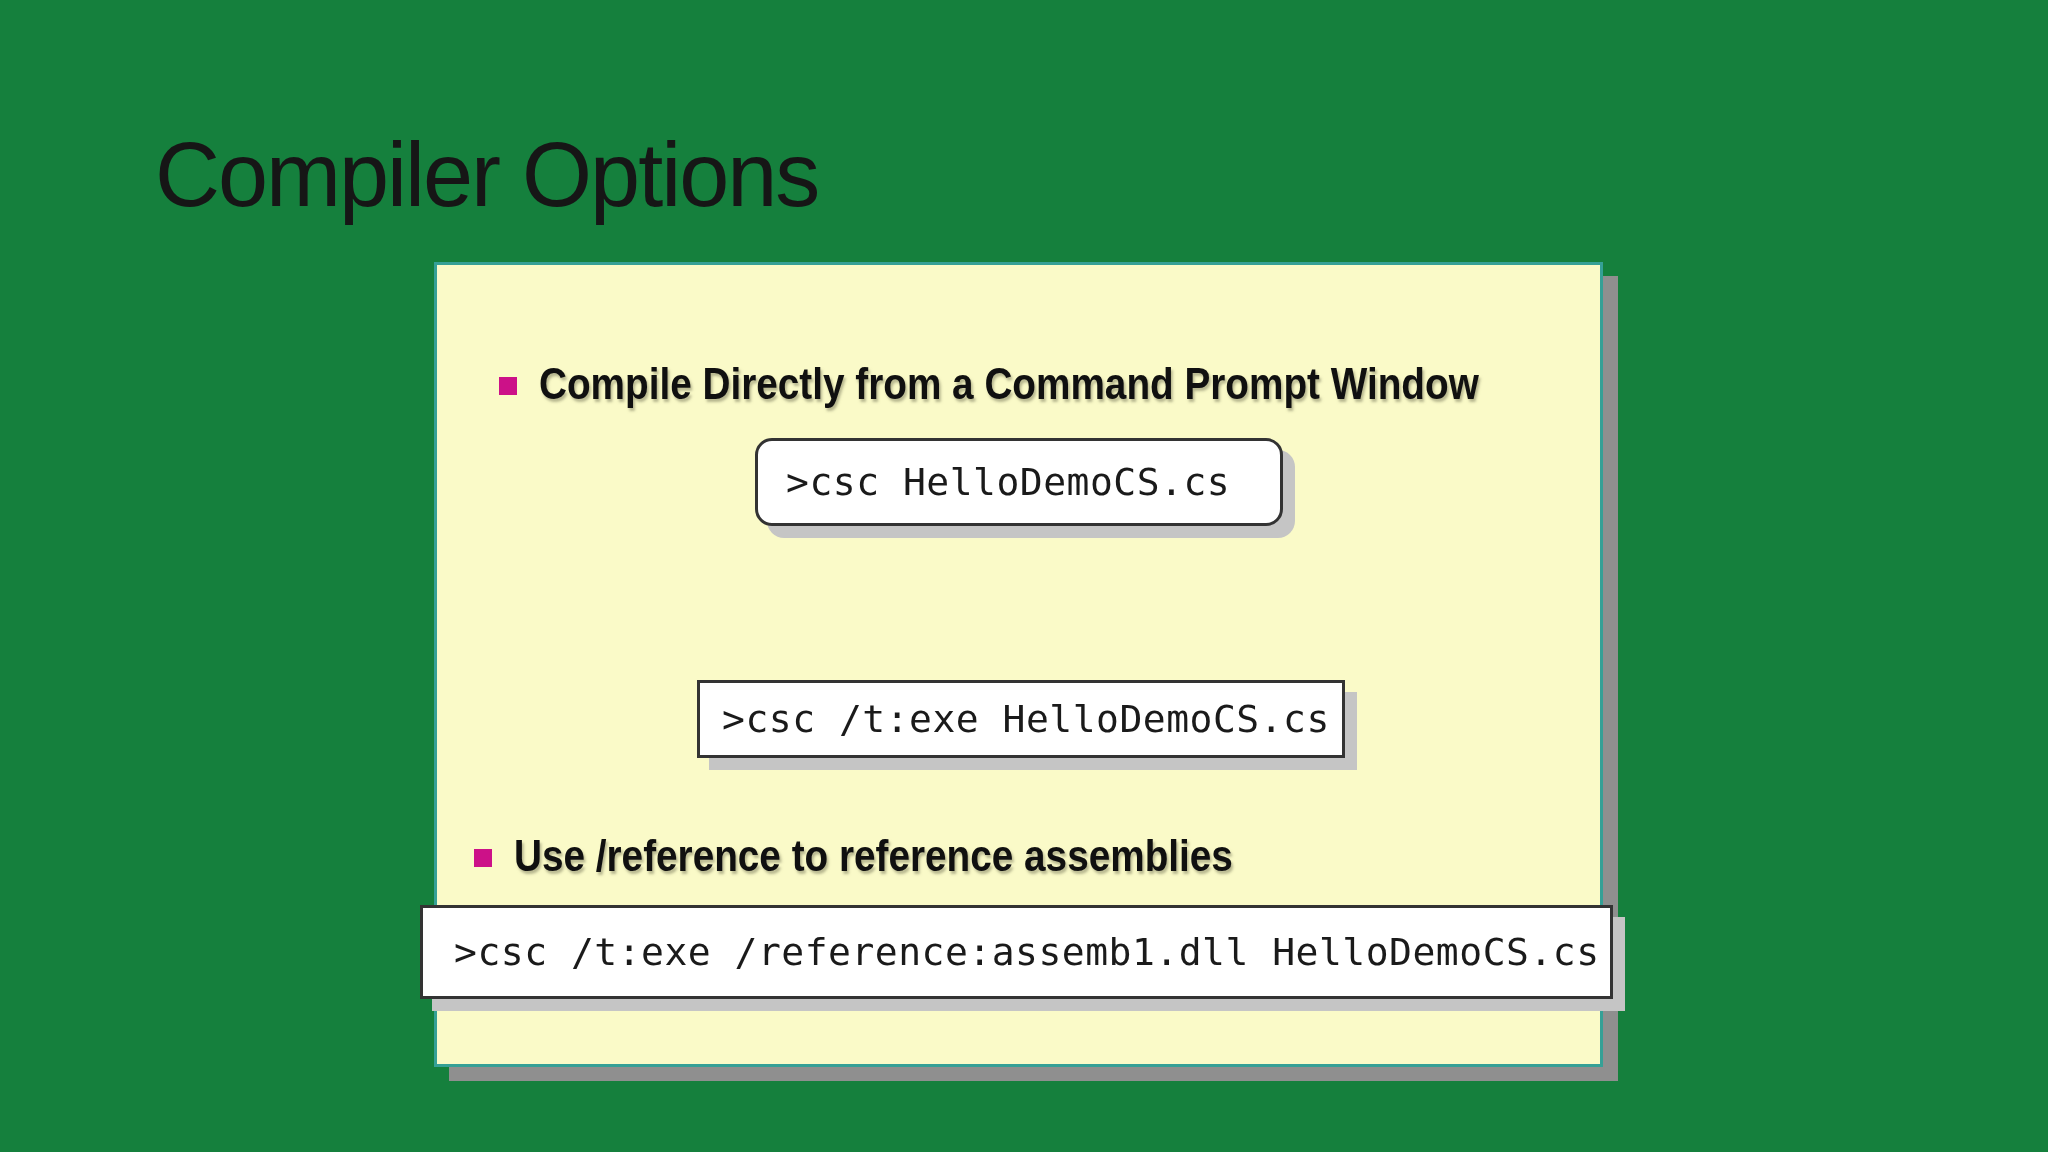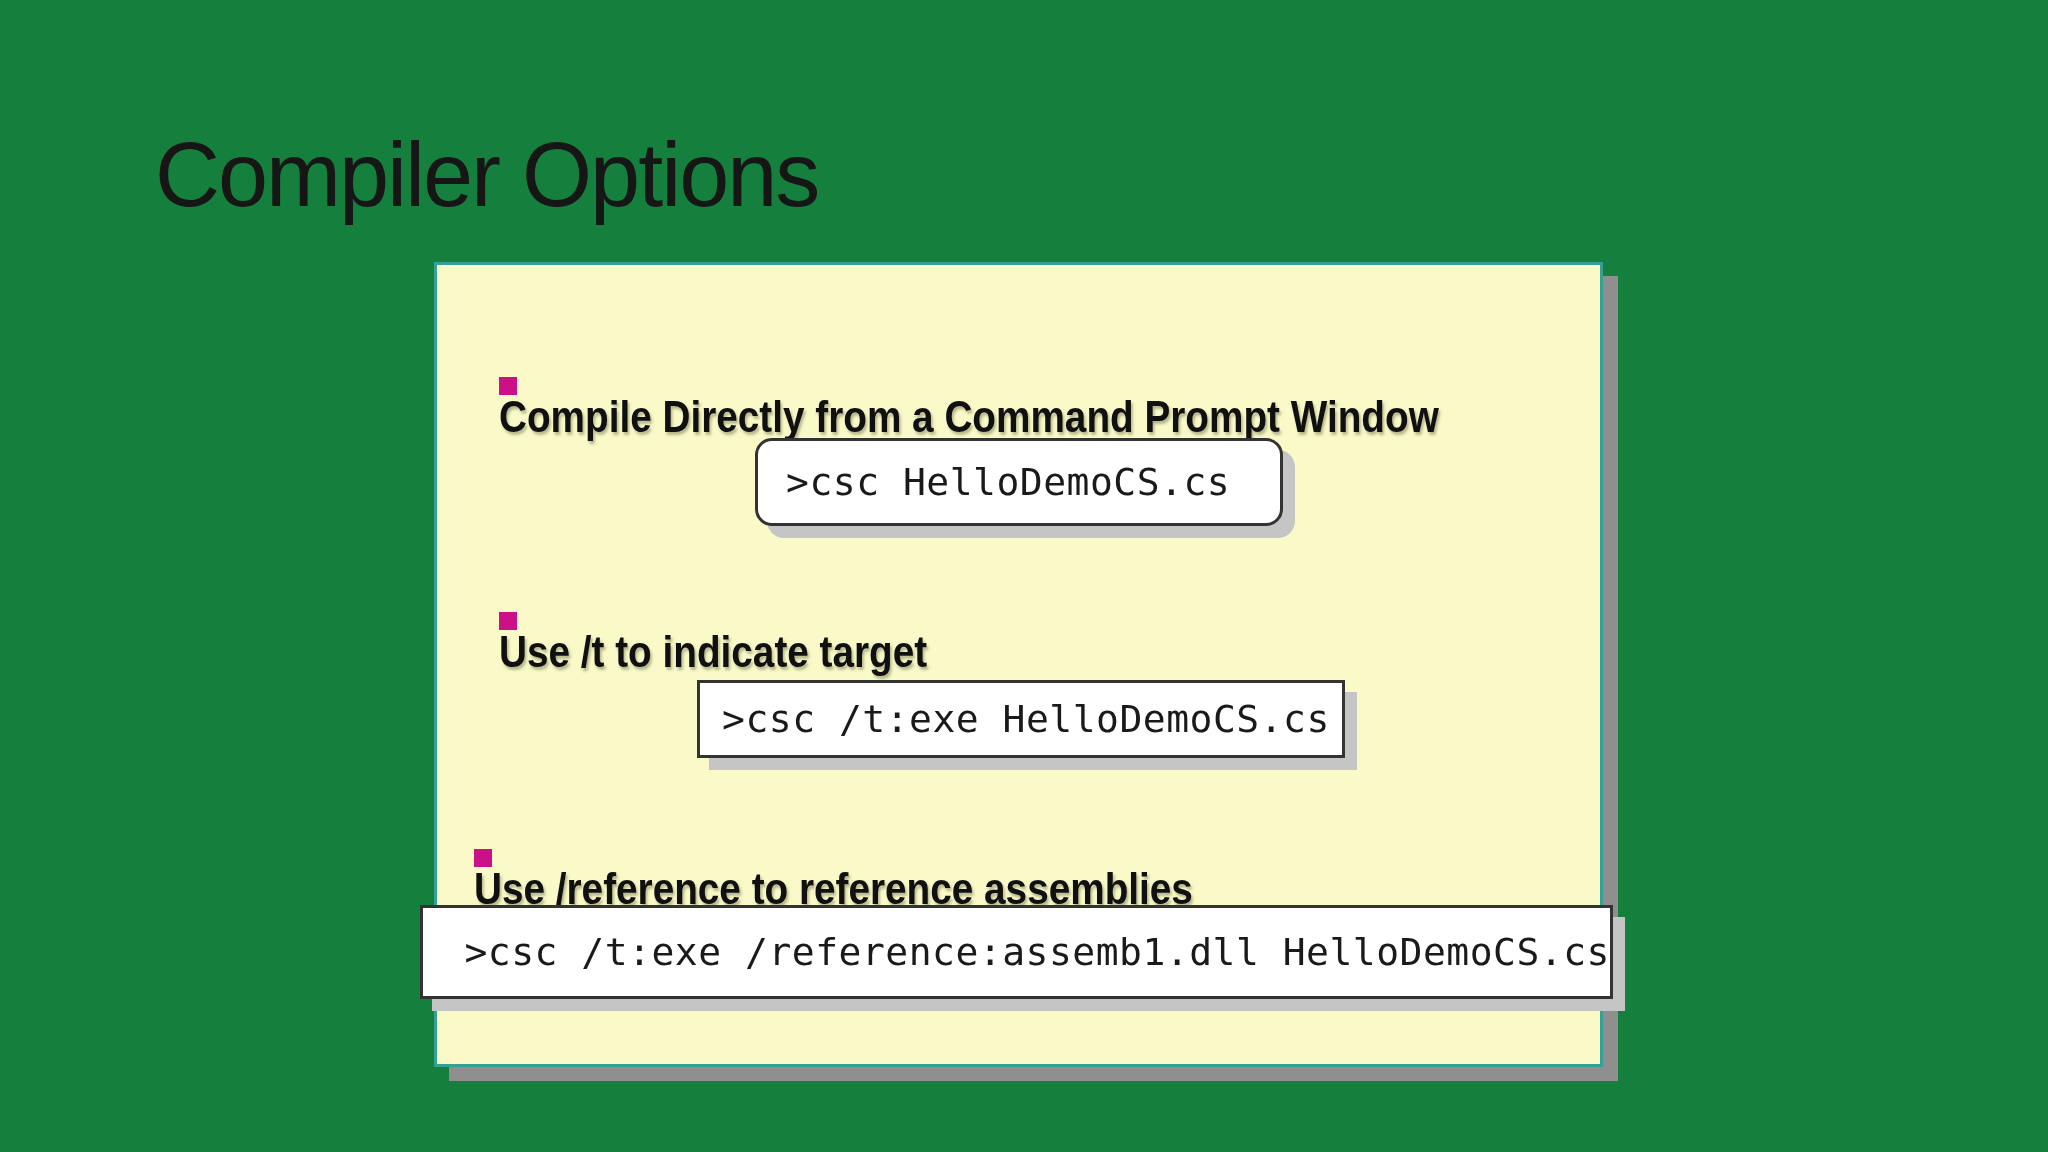--- a/index.html
+++ b/index.html
@@ -28,21 +28,20 @@
     box-sizing:border-box;
     background:var(--panel-bg,#FAFAC8);
     border:3px solid var(--panel-border,#35A096);
     box-shadow:15px 14px 0 var(--panel-shadow,#8F8F8F);
   }
   .bullet-row{
     position:absolute;
     display:flex;
     align-items:flex-start;
     white-space:nowrap;
-    flex-direction:column;
   }
   .bullet-row .sq{
     display:inline-block;
     width:18px;height:18px;
     margin-top:15px;
     margin-right:22px;
     background:var(--bullet,#CC1188);
     flex:0 0 auto;
   }
   .bullet-row .btext{
@@ -68,44 +67,40 @@
     white-space:nowrap;
   }
   .codebox .code{
     font-family:"DejaVu Sans Mono","Liberation Mono",monospace;
     font-size:38px;
     color:#1a1a1a;
     letter-spacing:0.5px;
   }
   .cb1{left:755px;top:438px;width:528px;height:88px;padding-left:28px;border-radius:17px;}
   .cb2{left:697px;top:680px;width:648px;height:78px;padding-left:22px;}
-  .cb3{left:420px;top:905px;width:1193px;height:94px;padding-left:31px;justify-content:flex-end;}
+  .cb3{left:420px;top:905px;width:1193px;height:94px;padding-left:31px;}
 </style>
 </head>
 <body>
 
 <div class="slide">
 
   <h1 class="title">Compiler Options</h1>
 
   <div class="panel"></div>
 
   <div class="bullet-row row1">
     <span class="sq"></span>
     <span class="btext">Compile Directly from a Command Prompt Window</span>
   </div>
 
   <div class="codebox cb1">
     <span class="code">&gt;csc HelloDemoCS.cs</span>
   </div>
 
-  <div class="bullet-row row2">
-    <span class="sq"></span>
-    <span class="btext">Use /t to indicate target</span>
-  </div>
 
   <div class="codebox cb2">
     <span class="code">&gt;csc /t:exe HelloDemoCS.cs</span>
   </div>
 
   <div class="bullet-row row3">
     <span class="sq"></span>
     <span class="btext">Use /reference to reference assemblies</span>
   </div>
 

